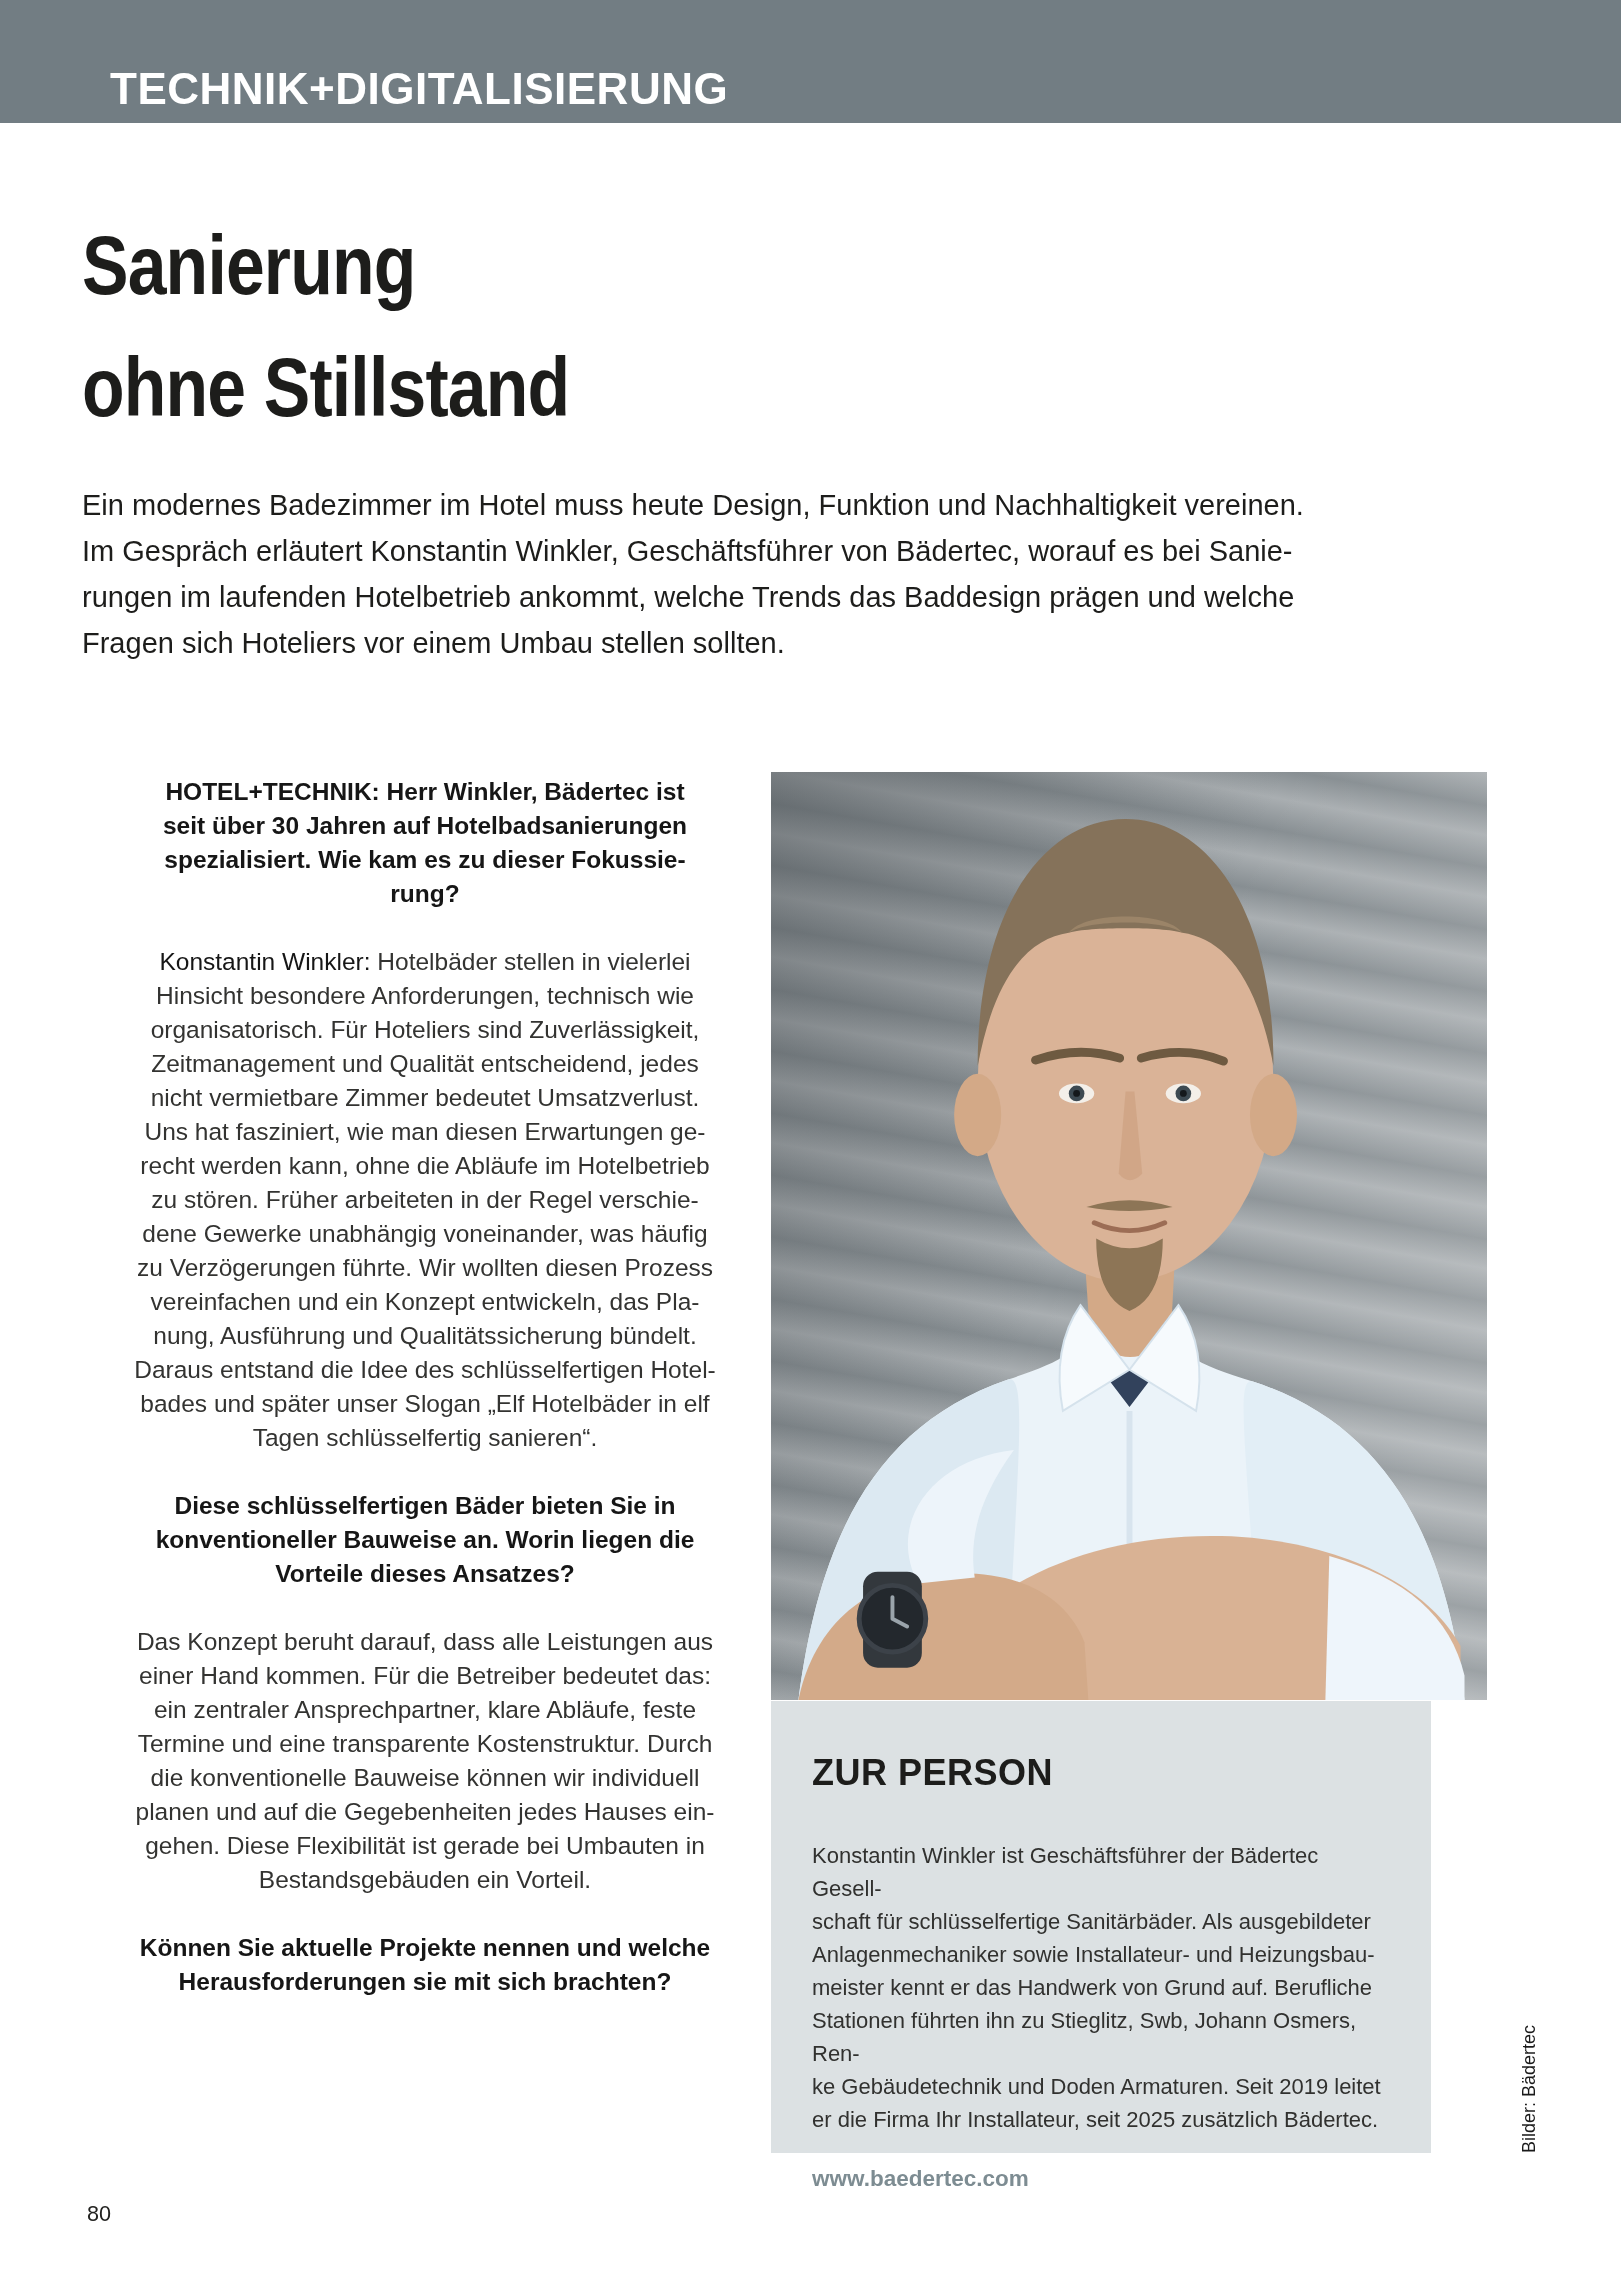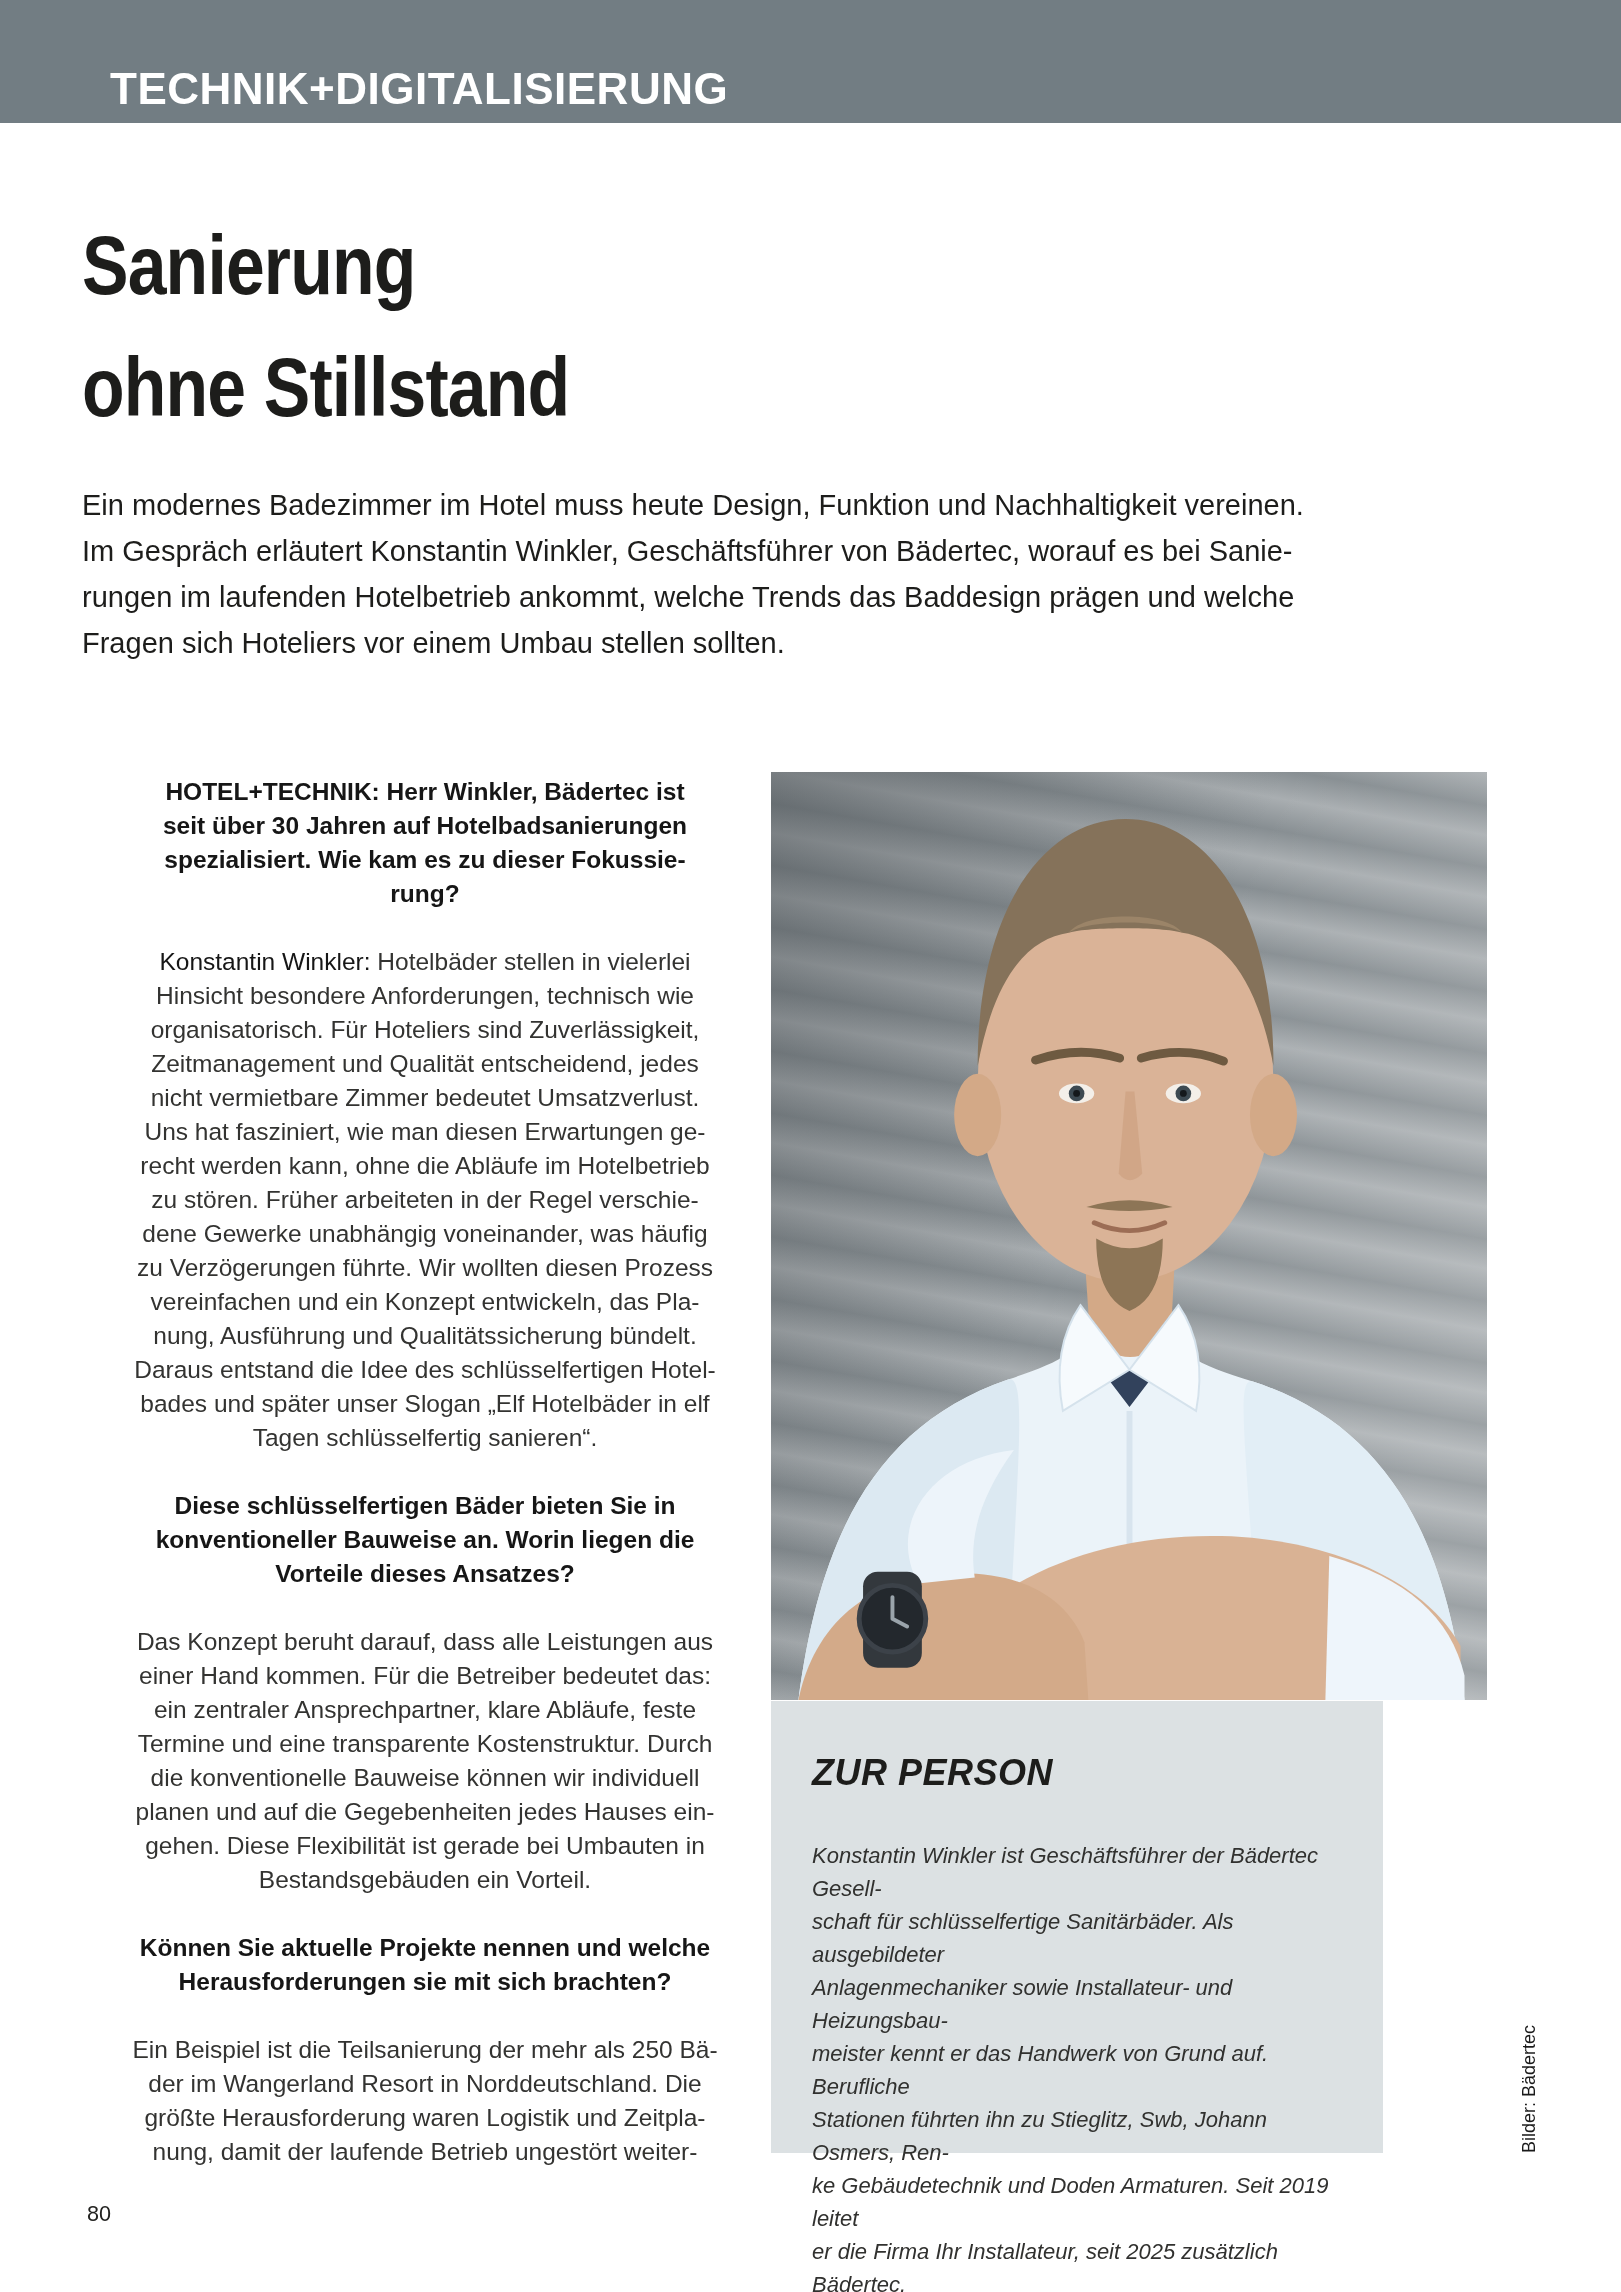--- a/index.html
+++ b/index.html
@@ -39,22 +39,22 @@
   .photo{
     position:absolute;left:771px;top:772px;width:716px;height:928px;
     background:
       linear-gradient(115deg, rgba(62,68,72,.45) 0%, rgba(62,68,72,0) 45%, rgba(255,255,255,.18) 85%),
       repeating-linear-gradient(10deg,#a9aeb1 0px,#878e92 29px,#a9aeb1 61px);
     overflow:hidden;
   }
   .photo svg{display:block;width:100%;height:100%;}
   
   .person-box{
-    position:absolute;left:771px;top:1701px;width:612px;height:452px;
-    background:#dce1e3;box-sizing:border-box;padding:51px 39px 0 41px;font-style:italic;
+    position:absolute;left:771px;top:1701px;width:660px;height:452px;
+    background:#dce1e3;box-sizing:border-box;padding:51px 39px 0 41px;
   }
   .person-box .box-heading{
     font-size:36px;font-weight:bold;letter-spacing:0.5px;color:#1d1d1b;margin:0 0 45px 0;
   }
   .person-box .box-body{
     font-size:22px;line-height:33px;color:#31312f;white-space:pre-line;
   }
   .person-box .box-link{
     display:inline-block;margin-top:30px;font-size:22.5px;font-weight:bold;color:#7d8c92;
     text-decoration:none;cursor:pointer;
@@ -110,24 +110,20 @@
   <div class="block">Das Konzept beruht darauf, dass alle Leistungen aus
 einer Hand kommen. Für die Betreiber bedeutet das:
 ein zentraler Ansprechpartner, klare Abläufe, feste
 Termine und eine transparente Kostenstruktur. Durch
 die konventionelle Bauweise können wir individuell
 planen und auf die Gegebenheiten jedes Hauses ein-
 gehen. Diese Flexibilität ist gerade bei Umbauten in
 Bestandsgebäuden ein Vorteil.</div>
   <div class="block question">Können Sie aktuelle Projekte nennen und welche
 Herausforderungen sie mit sich brachten?</div>
-  <div class="block">Ein Beispiel ist die Teilsanierung der mehr als 250 Bä-
-der im Wangerland Resort in Norddeutschland. Die
-größte Herausforderung waren Logistik und Zeitpla-
-nung, damit der laufende Betrieb ungestört weiter-</div>
 </div>
 
 <div class="photo">
   <svg viewBox="0 0 731 947" preserveAspectRatio="none">
 
     <path d="M28,947 C50,778 108,666 242,620 C292,603 322,592 333,550 L397,550 C405,593 438,605 492,622 C628,666 690,782 708,947 Z" fill="#ebf3f9"></path>
     <path d="M28,947 C50,778 108,666 242,620 C262,613 252,700 240,947 Z" fill="#dce9f2"></path>
     <path d="M708,947 C690,782 628,666 492,622 C472,616 488,700 500,947 Z" fill="#e2eef6"></path>
 
     <path d="M318,462 L414,462 L408,580 Q366,614 326,580 Z" fill="#d3a987"></path>

